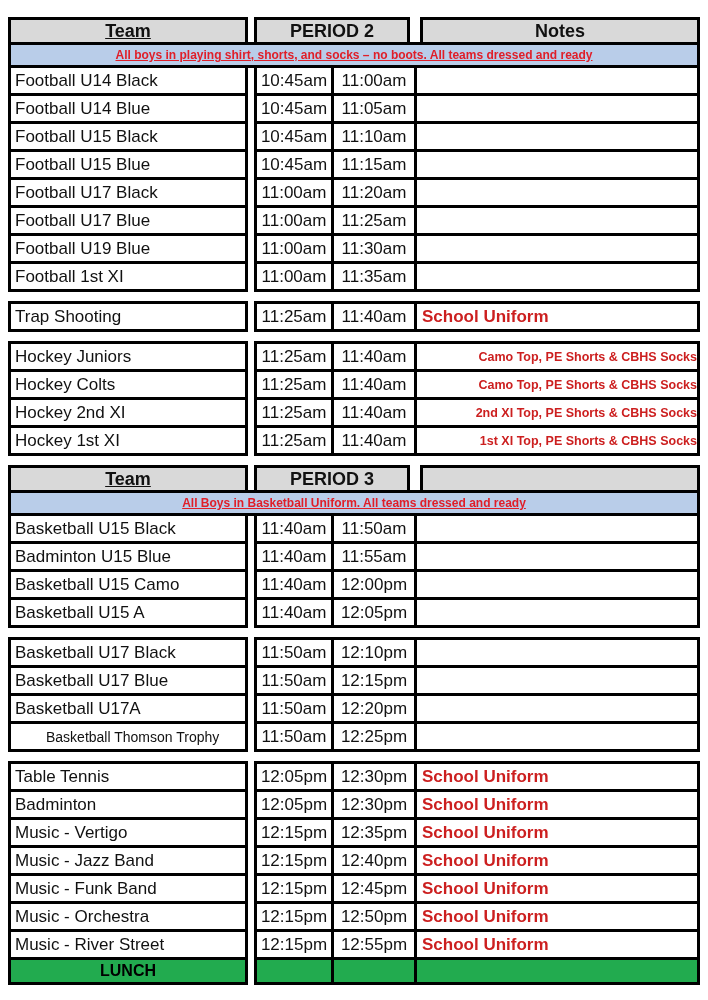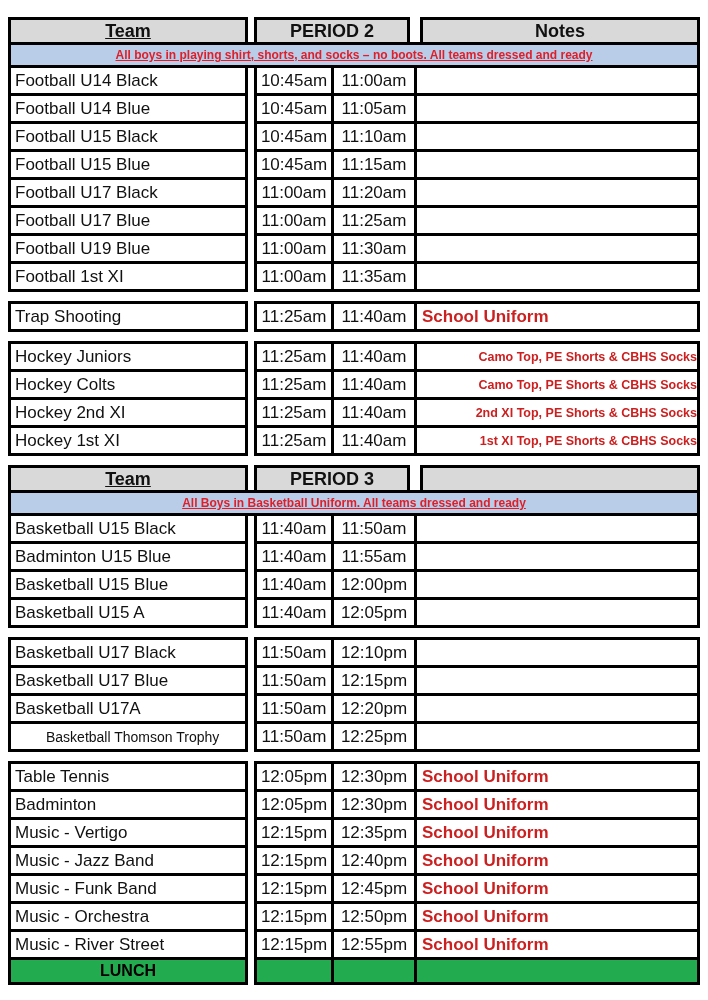--- a/index.html
+++ b/index.html
@@ -336,21 +336,21 @@
         <div class="cell cell-start">
           <span class="txt">11:40am</span>
         </div>
         <div class="cell cell-end">
           <span class="txt">11:55am</span>
         </div>
         <div class="cell cell-notes"></div>
       </div>
       <div class="row drow">
         <div class="cell cell-team">
-          <span class="txt">Basketball U15 Blue</span>
+          <span class="txt">Basketball U15 Camo</span>
         </div>
         <div class="col-gap"></div>
         <div class="cell cell-start">
           <span class="txt">11:40am</span>
         </div>
         <div class="cell cell-end">
           <span class="txt">12:00pm</span>
         </div>
         <div class="cell cell-notes"></div>
       </div>

